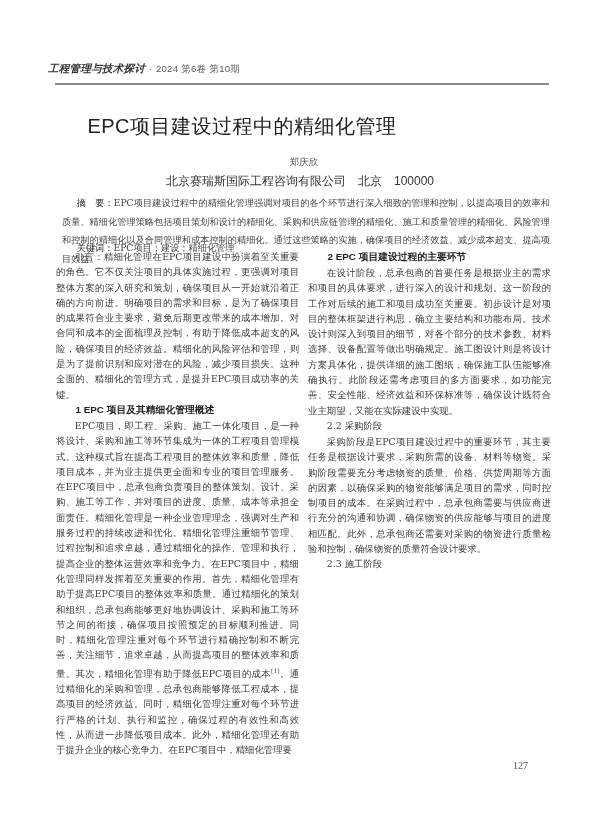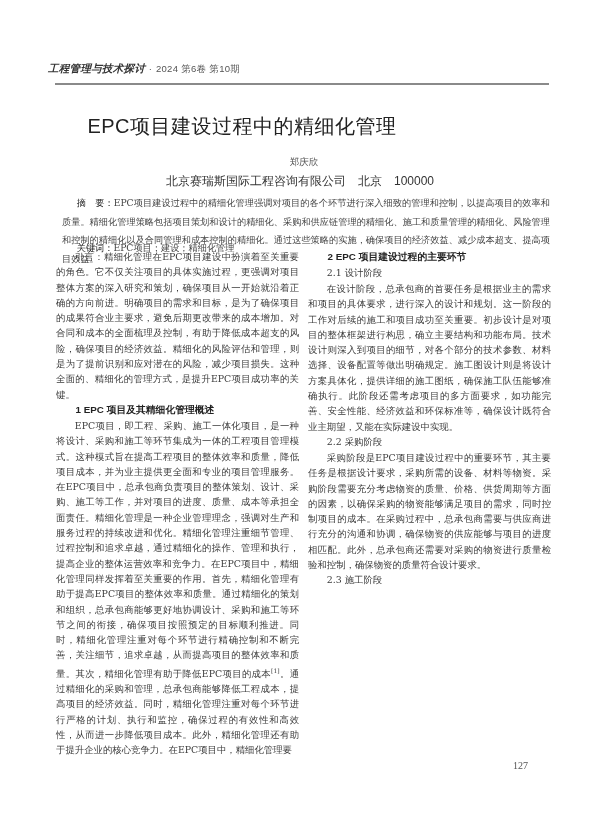--- a/index.html
+++ b/index.html
@@ -45,20 +45,19 @@
 </div>
 
 <div class="col col-left">
   <p>引言：精细化管理在EPC项目建设中扮演着至关重要的角色。它不仅关注项目的具体实施过程，更强调对项目整体方案的深入研究和策划，确保项目从一开始就沿着正确的方向前进。明确项目的需求和目标，是为了确保项目的成果符合业主要求，避免后期更改带来的成本增加。对合同和成本的全面梳理及控制，有助于降低成本超支的风险，确保项目的经济效益。精细化的风险评估和管理，则是为了提前识别和应对潜在的风险，减少项目损失。这种全面的、精细化的管理方式，是提升EPC项目成功率的关键。</p>
   <h2>1 EPC 项目及其精细化管理概述</h2>
   <p><span>EPC项目，即工程、采购、施工一体化项目，是一种将设计、采购和施工等环节集成为一体的工程项目管理模式。这种模式旨在提高工程项目的整体效率和质量，降低项目成本，并为业主提供更全面和专业的项目管理服务。在EPC项目中，总承包商负责项目的整体策划、设计、采购、施工等工作，并对项目的进度、质量、成本等承担全面责任。精细化管理是一种企业管理理念，强调对生产和服务过程的持续改进和优化。精细化管理注重细节管理、过程控制和追求卓越，通过精细化的操作、管理和执行，提高企业的整体运营效率和竞争力。在EPC项目中，精细化管理同样发挥着至关重要的作用。首先，精细化管理有助于提高EPC项目的整体效率和质量。通过精细化的策划和组织，总承包商能够更好地协调设计、采购和施工等环节之间的衔接，确保项目按照预定的目标顺利推进。同时，精细化管理注重对每个环节进行精确控制和不断完善，关注细节，追求卓越，从而提高项目的整体效率和质量。其次，精细化管理有助于降低EPC项目的成本</span><sup>[1]</sup><span>。通过精细化的采购和管理，总承包商能够降低工程成本，提高项目的经济效益。同时，精细化管理注重对每个环节进行严格的计划、执行和监控，确保过程的有效性和高效性，从而进一步降低项目成本。此外，精细化管理还有助于提升企业的核心竞争力。在EPC项目中，精细化管理要</span></p>
 </div>
 
 <div class="col col-right">
   <h2>2 EPC 项目建设过程的主要环节</h2>
-  <h3>2.1 设计阶段</h3>
   <p>在设计阶段，总承包商的首要任务是根据业主的需求和项目的具体要求，进行深入的设计和规划。这一阶段的工作对后续的施工和项目成功至关重要。初步设计是对项目的整体框架进行构思，确立主要结构和功能布局。技术设计则深入到项目的细节，对各个部分的技术参数、材料选择、设备配置等做出明确规定。施工图设计则是将设计方案具体化，提供详细的施工图纸，确保施工队伍能够准确执行。此阶段还需考虑项目的多方面要求，如功能完善、安全性能、经济效益和环保标准等，确保设计既符合业主期望，又能在实际建设中实现。</p>
   <h3>2.2 采购阶段</h3>
   <p>采购阶段是EPC项目建设过程中的重要环节，其主要任务是根据设计要求，采购所需的设备、材料等物资。采购阶段需要充分考虑物资的质量、价格、供货周期等方面的因素，以确保采购的物资能够满足项目的需求，同时控制项目的成本。在采购过程中，总承包商需要与供应商进行充分的沟通和协调，确保物资的供应能够与项目的进度相匹配。此外，总承包商还需要对采购的物资进行质量检验和控制，确保物资的质量符合设计要求。</p>
   <h3>2.3 施工阶段</h3>
 </div>
 
 <div class="page-num">127</div>
 
 </body></html>

